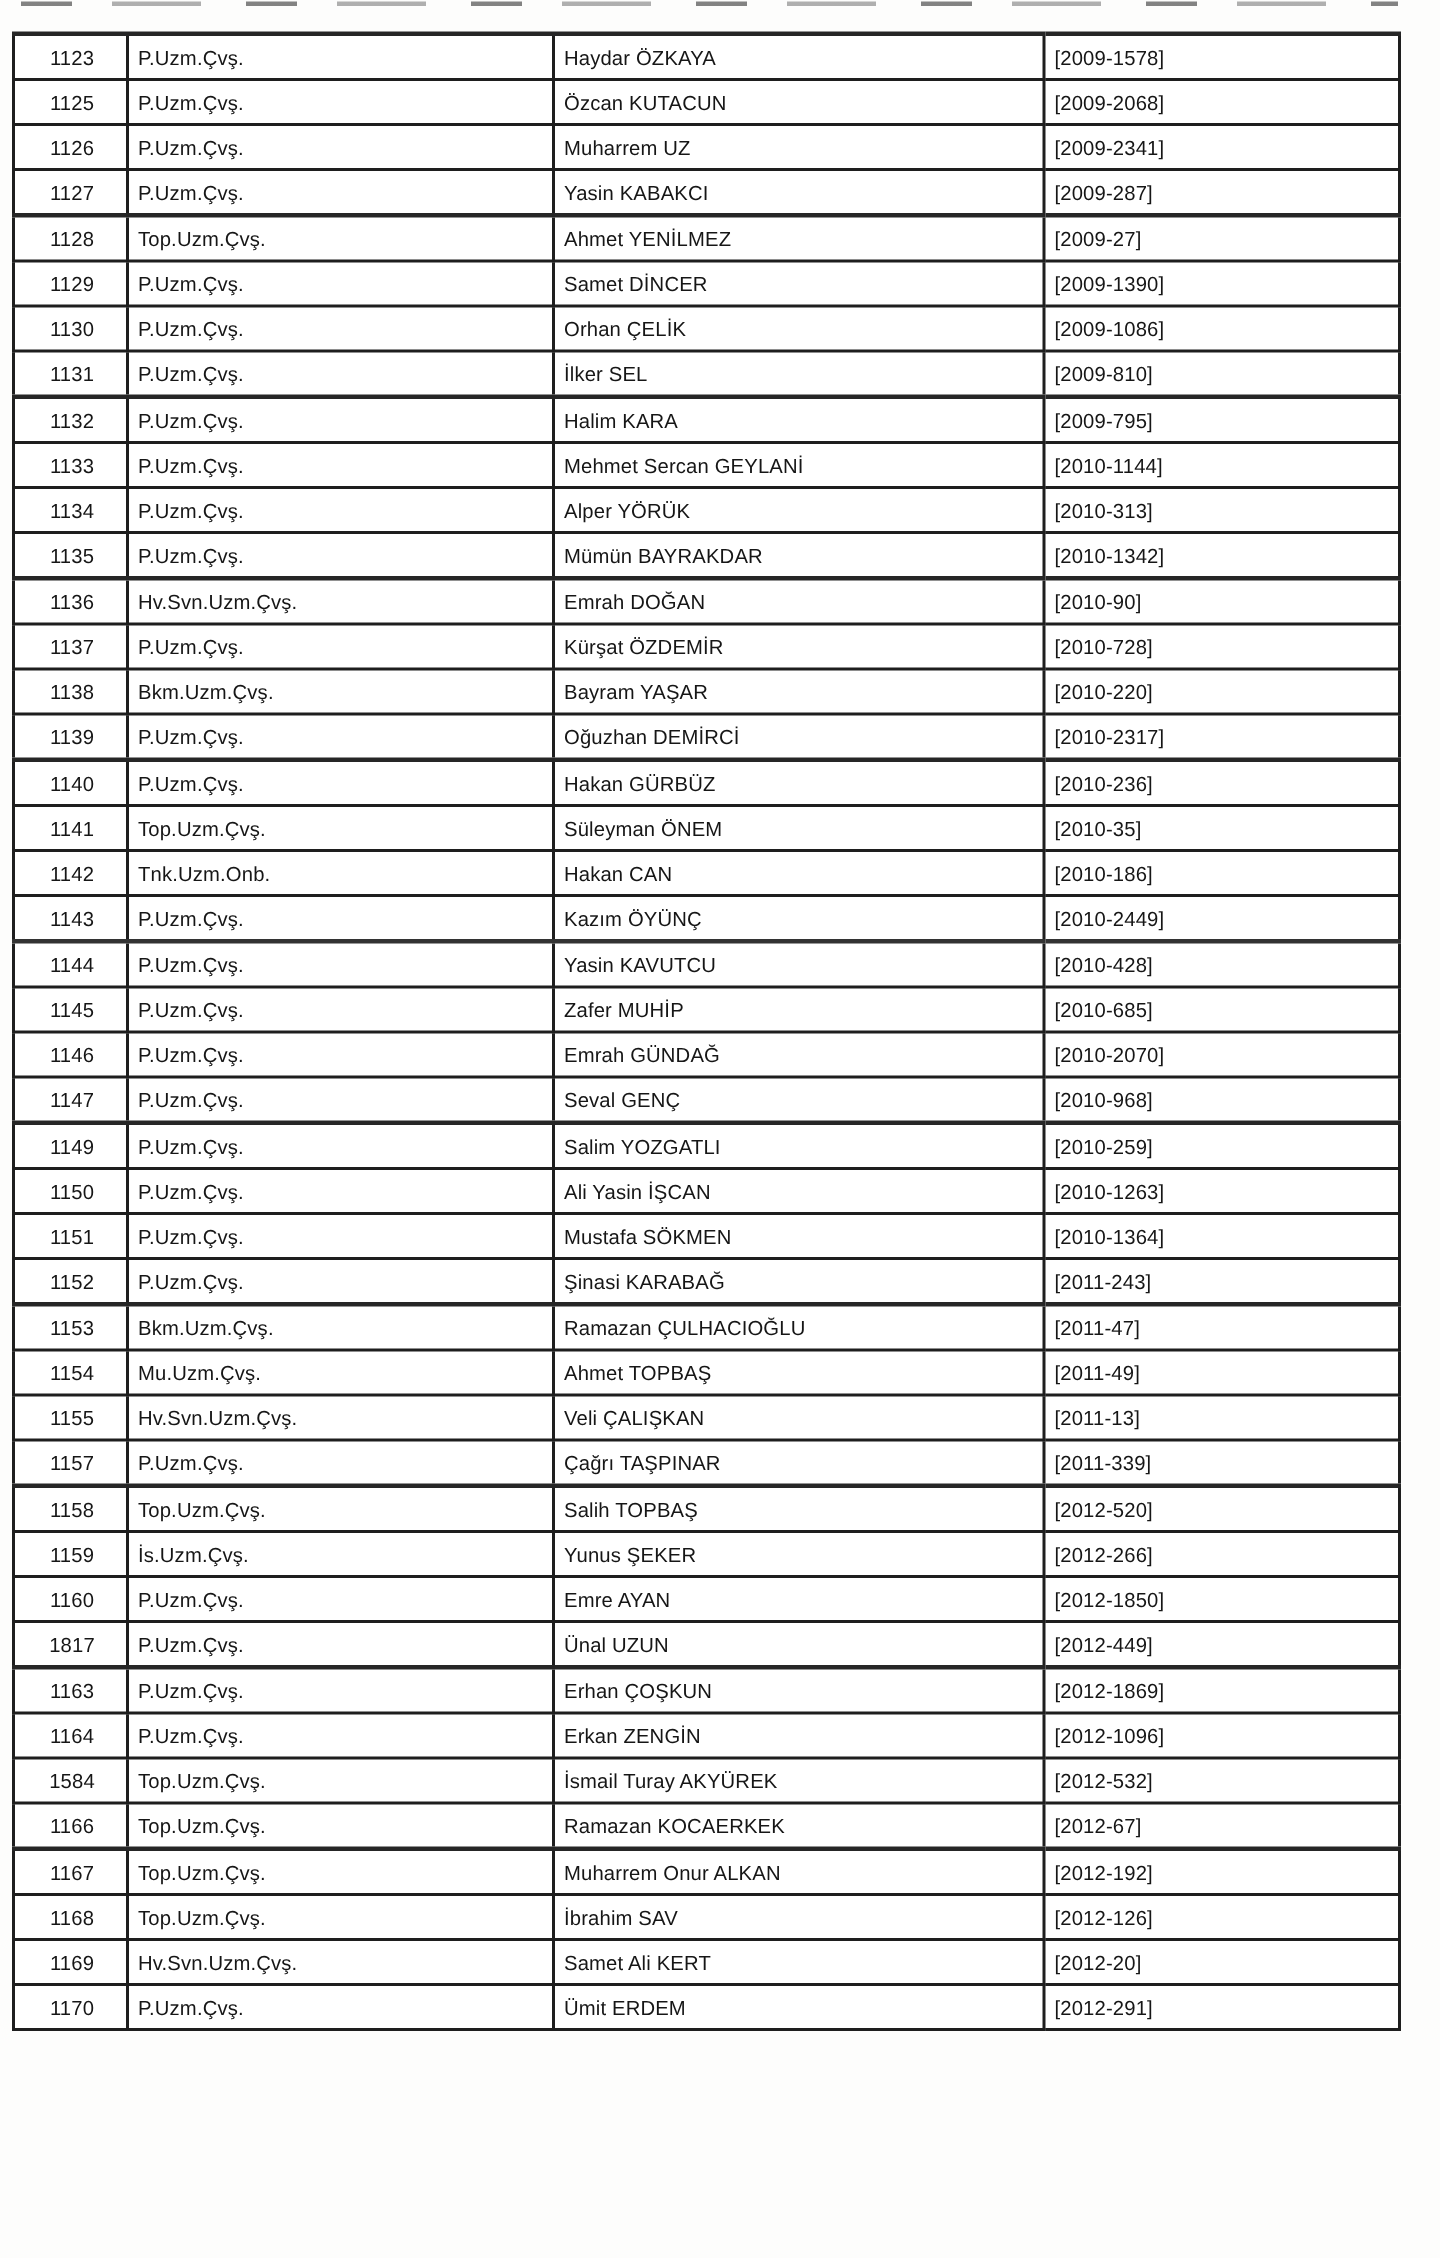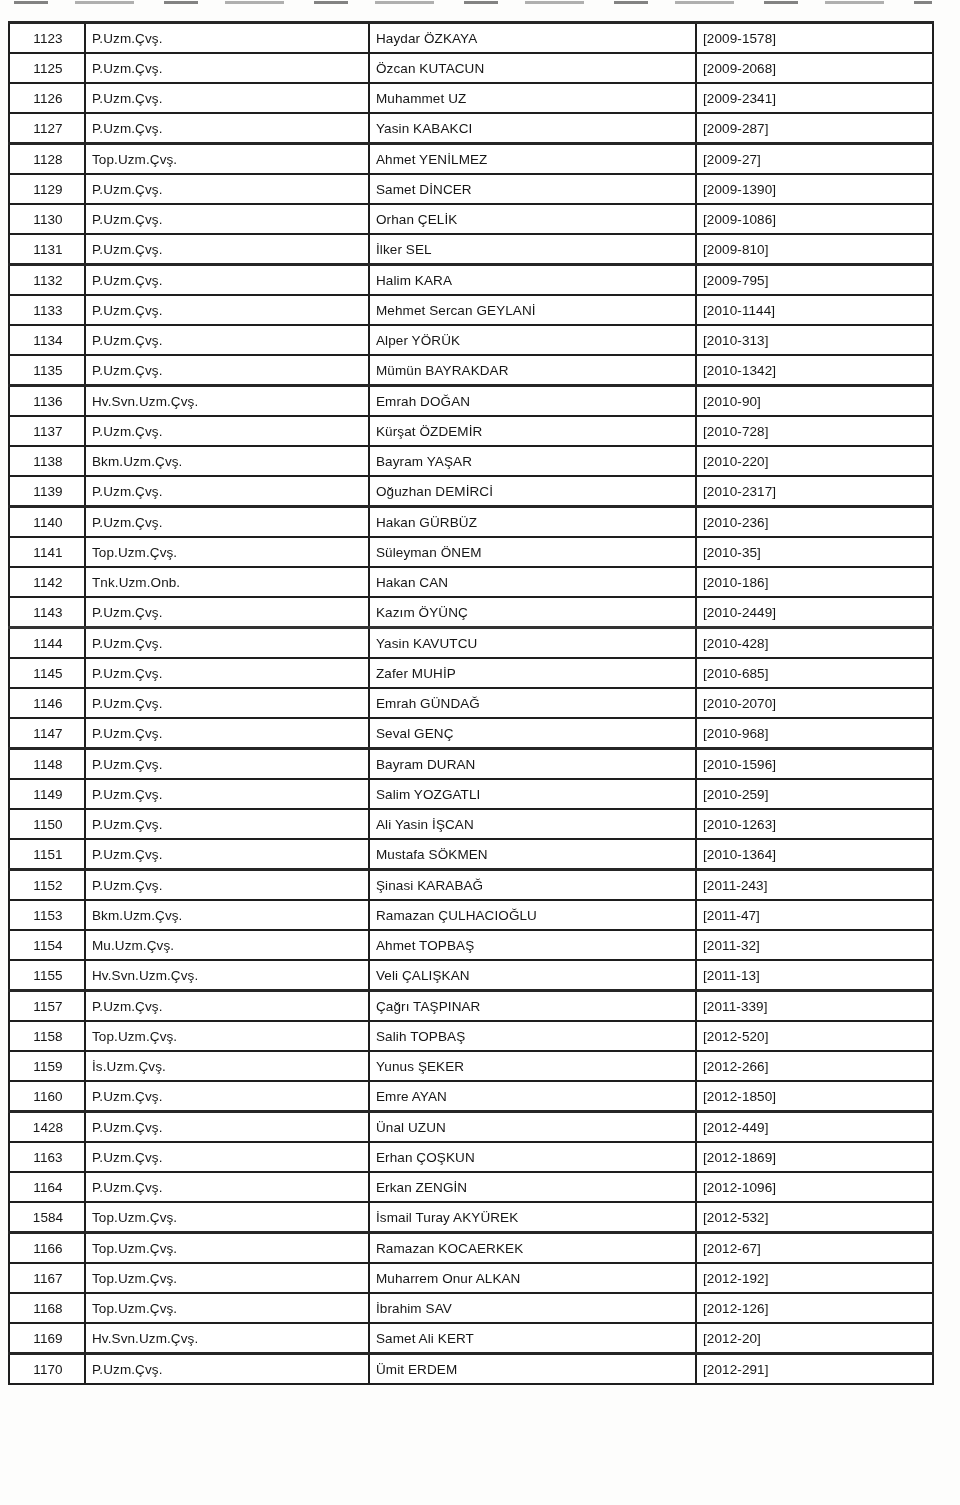--- a/index.html
+++ b/index.html
@@ -88,21 +88,21 @@
           </tr>
           <tr>
             <td class="c-no">1125</td>
             <td class="c-rank">P.Uzm.Çvş.</td>
             <td class="c-name">Özcan KUTACUN</td>
             <td class="c-reg">[2009-2068]</td>
           </tr>
           <tr>
             <td class="c-no">1126</td>
             <td class="c-rank">P.Uzm.Çvş.</td>
-            <td class="c-name">Muhammet UZ</td>
+            <td class="c-name">Muharrem UZ</td>
             <td class="c-reg">[2009-2341]</td>
           </tr>
           <tr>
             <td class="c-no">1127</td>
             <td class="c-rank">P.Uzm.Çvş.</td>
             <td class="c-name">Yasin KABAKCI</td>
             <td class="c-reg">[2009-287]</td>
           </tr>
           <tr>
             <td class="c-no">1128</td>
@@ -218,26 +218,20 @@
             <td class="c-name">Emrah GÜNDAĞ</td>
             <td class="c-reg">[2010-2070]</td>
           </tr>
           <tr>
             <td class="c-no">1147</td>
             <td class="c-rank">P.Uzm.Çvş.</td>
             <td class="c-name">Seval GENÇ</td>
             <td class="c-reg">[2010-968]</td>
           </tr>
           <tr>
-            <td class="c-no">1148</td>
-            <td class="c-rank">P.Uzm.Çvş.</td>
-            <td class="c-name">Bayram DURAN</td>
-            <td class="c-reg">[2010-1596]</td>
-          </tr>
-          <tr>
             <td class="c-no">1149</td>
             <td class="c-rank">P.Uzm.Çvş.</td>
             <td class="c-name">Salim YOZGATLI</td>
             <td class="c-reg">[2010-259]</td>
           </tr>
           <tr>
             <td class="c-no">1150</td>
             <td class="c-rank">P.Uzm.Çvş.</td>
             <td class="c-name">Ali Yasin İŞCAN</td>
             <td class="c-reg">[2010-1263]</td>
@@ -257,21 +251,21 @@
           <tr>
             <td class="c-no">1153</td>
             <td class="c-rank">Bkm.Uzm.Çvş.</td>
             <td class="c-name">Ramazan ÇULHACIOĞLU</td>
             <td class="c-reg">[2011-47]</td>
           </tr>
           <tr>
             <td class="c-no">1154</td>
             <td class="c-rank">Mu.Uzm.Çvş.</td>
             <td class="c-name">Ahmet TOPBAŞ</td>
-            <td class="c-reg">[2011-32]</td>
+            <td class="c-reg">[2011-49]</td>
           </tr>
           <tr>
             <td class="c-no">1155</td>
             <td class="c-rank">Hv.Svn.Uzm.Çvş.</td>
             <td class="c-name">Veli ÇALIŞKAN</td>
             <td class="c-reg">[2011-13]</td>
           </tr>
           <tr>
             <td class="c-no">1157</td>
             <td class="c-rank">P.Uzm.Çvş.</td>
@@ -290,21 +284,21 @@
             <td class="c-name">Yunus ŞEKER</td>
             <td class="c-reg">[2012-266]</td>
           </tr>
           <tr>
             <td class="c-no">1160</td>
             <td class="c-rank">P.Uzm.Çvş.</td>
             <td class="c-name">Emre AYAN</td>
             <td class="c-reg">[2012-1850]</td>
           </tr>
           <tr>
-            <td class="c-no">1428</td>
+            <td class="c-no">1817</td>
             <td class="c-rank">P.Uzm.Çvş.</td>
             <td class="c-name">Ünal UZUN</td>
             <td class="c-reg">[2012-449]</td>
           </tr>
           <tr>
             <td class="c-no">1163</td>
             <td class="c-rank">P.Uzm.Çvş.</td>
             <td class="c-name">Erhan ÇOŞKUN</td>
             <td class="c-reg">[2012-1869]</td>
           </tr>

